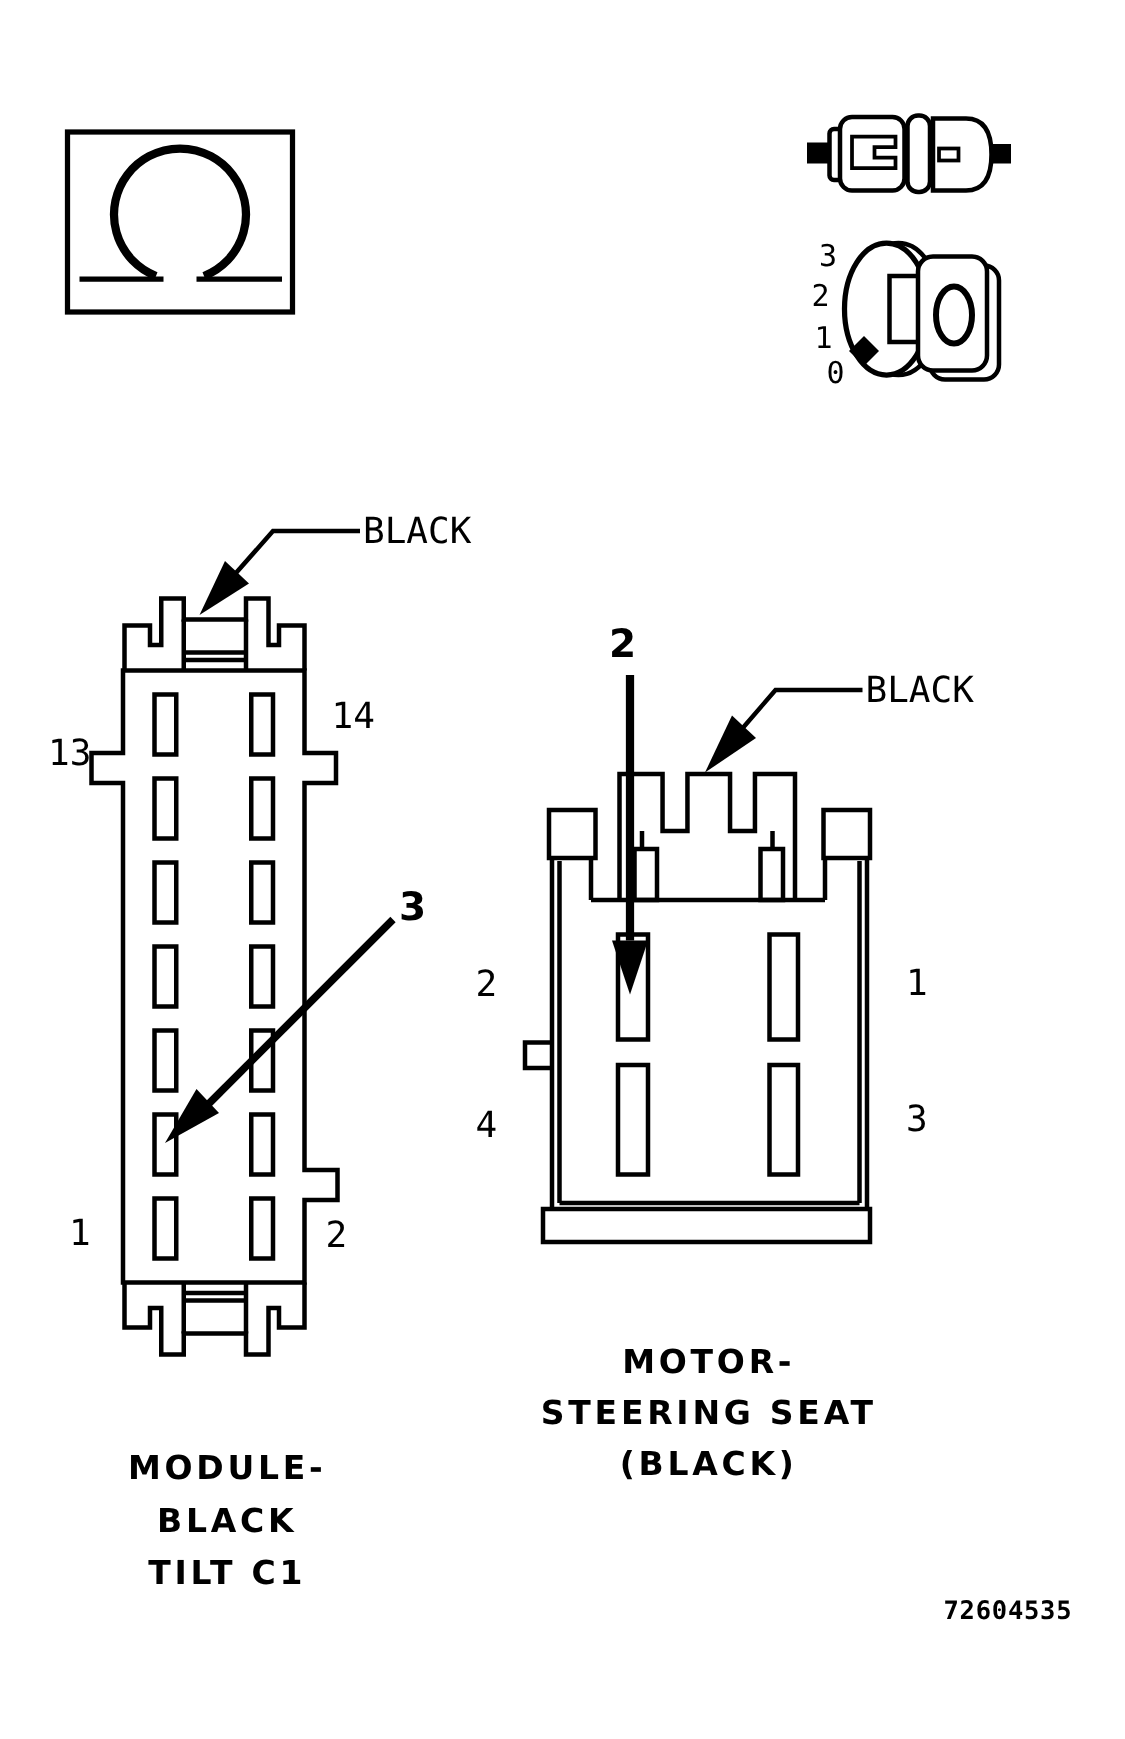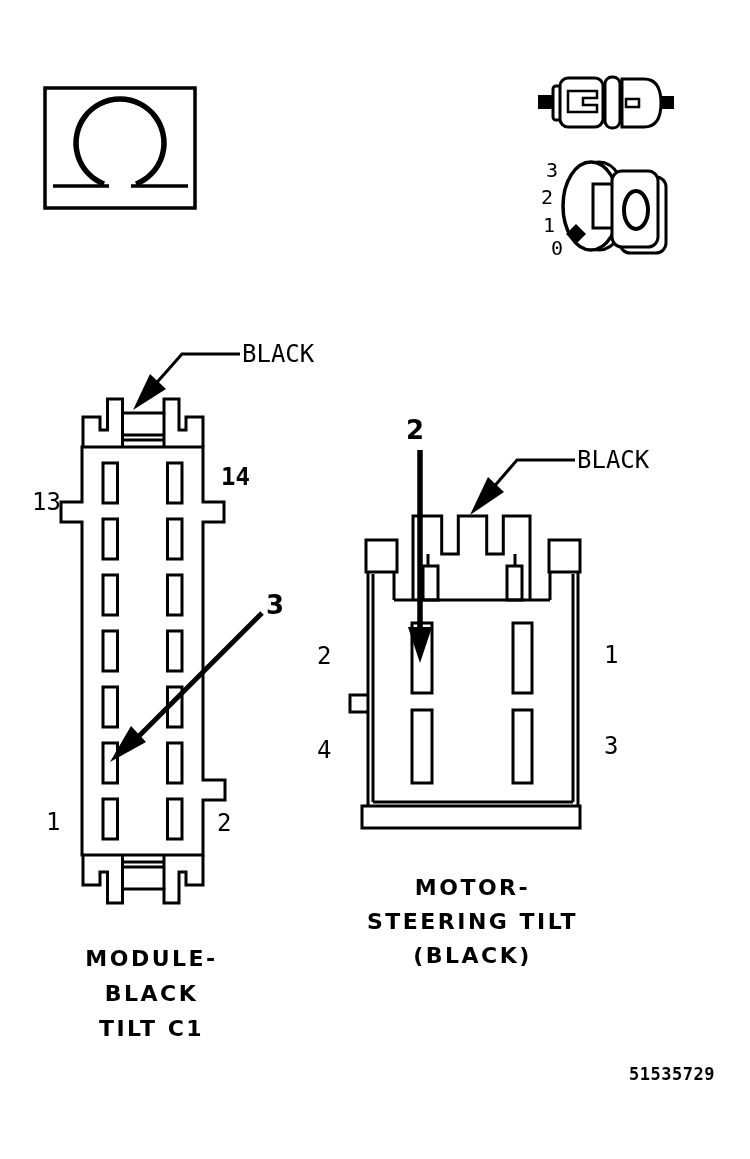--- a/index.html
+++ b/index.html
@@ -12,21 +12,21 @@
     position:absolute; font-family:"DejaVu Sans Mono", monospace;
     font-size:24px; line-height:1; white-space:nowrap; color:#000;
   }
   .dialnum { font-size:20px; }
   .callout {
     position:absolute; font-family:"DejaVu Sans", sans-serif; font-weight:bold;
     font-size:26px; line-height:1; white-space:nowrap;
   }
   .title-block {
     position:absolute; text-align:center; font-family:"DejaVu Sans", sans-serif;
-    font-weight:bold; font-size:22px; letter-spacing:2.5px; white-space:nowrap;
+    font-weight:bold; font-size:22px; letter-spacing:2.5px; white-space:nowrap;margin-top:21px;
   }
   .title-left  { left:41px;  top:941px; width:221px; line-height:35px; }
   .title-right { left:330px; top:871px; width:285px; line-height:34px; }
   .partnum {
     position:absolute; left:629px; top:1066px;
     font-family:"DejaVu Sans Mono", monospace; font-weight:bold;
     font-size:17px; letter-spacing:0.5px; line-height:1;
   }
 </style>
 </head>
@@ -124,38 +124,38 @@
     </g>
   </svg>
 
   <div class="label dialnum" style="left:546px; top:160px;">3</div>
   <div class="label dialnum" style="left:541px; top:187px;">2</div>
   <div class="label dialnum" style="left:543px; top:215px;">1</div>
   <div class="label dialnum" style="left:551px; top:238px;">0</div>
 
   <div class="label" style="left:242px; top:342px;">BLACK</div>
   <div class="label" style="left:32px;  top:490px;">13</div>
-  <div class="label" style="left:221px; top:465px;font-weight:bold;">14</div>
+  <div class="label" style="left:221px; top:465px;">14</div>
   <div class="label" style="left:46px;  top:810px;">1</div>
   <div class="label" style="left:217px; top:811px;">2</div>
   <div class="callout" style="left:266px; top:592px;">3</div>
 
   <div class="label" style="left:577px; top:448px;">BLACK</div>
   <div class="callout" style="left:406px; top:417px;">2</div>
   <div class="label" style="left:317px; top:644px;">2</div>
   <div class="label" style="left:604px; top:643px;">1</div>
   <div class="label" style="left:317px; top:738px;">4</div>
   <div class="label" style="left:604px; top:734px;">3</div>
 
   <div class="title-block title-left">
     <div>MODULE-</div>
     <div>BLACK</div>
     <div>TILT C1</div>
   </div>
   <div class="title-block title-right">
     <div>MOTOR-</div>
-    <div>STEERING TILT</div>
+    <div>STEERING SEAT</div>
     <div>(BLACK)</div>
   </div>
 
-  <div class="partnum">51535729</div>
+  <div class="partnum">72604535</div>
 
 </div>
 
 </body></html>

